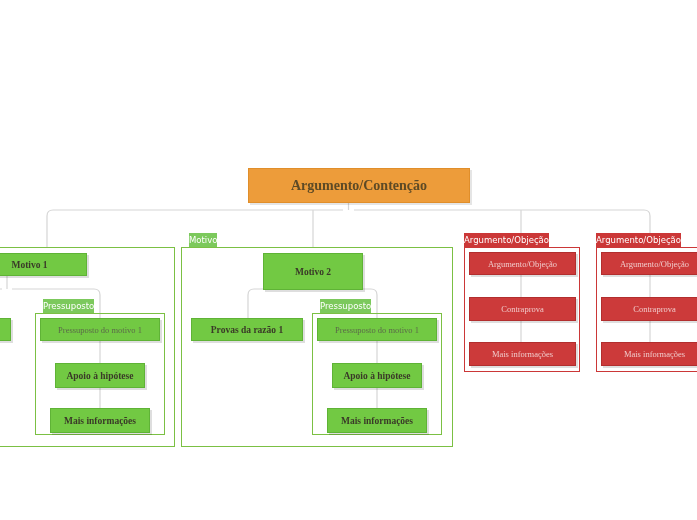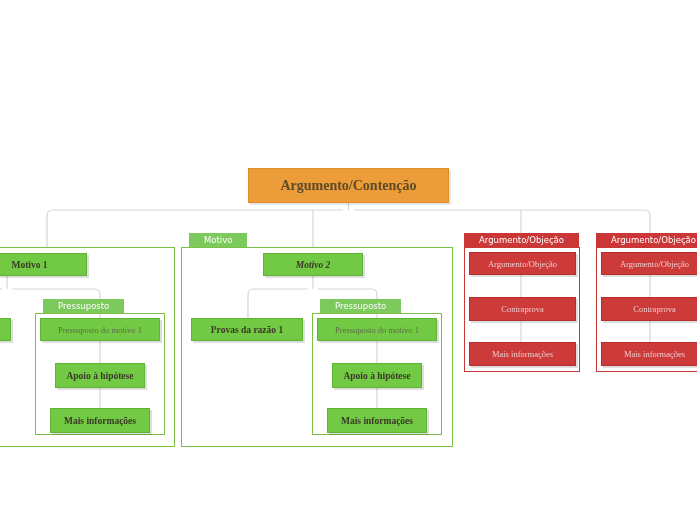--- a/index.html
+++ b/index.html
@@ -24,21 +24,21 @@
 
   
   .tag{
     position:absolute;
     background:#7CC95C;
     color:#ffffff;
     font-family:"DejaVu Sans", sans-serif;
     font-size:8.5px;
     line-height:14px;
     height:14px;
-    padding:0 15px;
+    padding:0 0;
     white-space:nowrap;
     box-sizing:border-box;
   }
   .tag.red{background:#CB3737;}
 
   
   .node{
     position:absolute;
     background:#72C943;
     border:1px solid #5FB336;
@@ -98,39 +98,39 @@
       <path d="M377,388 L377,408"></path>
 
       <path d="M521,275 L521,297"></path>
       <path d="M521,321 L521,342"></path>
 
       <path d="M650,275 L650,297"></path>
       <path d="M650,321 L650,342"></path>
     </g>
   </svg>
 
-  <div class="node root" style="left:248px;top:168px;width:201px;height:35px;">Argumento/Contenção</div>
+  <div class="node root" style="left:248px;top:168px;width:222px;height:35px;">Argumento/Contenção</div>
 
   <div class="group" style="left:-115px;top:247px;width:290px;height:200px;"></div>
 
   <div class="node" style="left:-28px;top:253px;width:115px;height:23px;">Motivo 1</div>
 
   <div class="node" style="left:-104px;top:318px;width:115px;height:23px;">Provas da razão 1</div>
 
   <div class="group inner" style="left:35px;top:313px;width:130px;height:122px;"></div>
   <div class="tag" style="left:43px;top:299px;">Pressuposto</div>
 
   <div class="node muted" style="left:40px;top:318px;width:120px;height:23px;font-size:8.5px;font-weight:normal;">Pressuposto do motivo 1</div>
   <div class="node" style="left:55px;top:363px;width:90px;height:25px;">Apoio à hipótese</div>
   <div class="node" style="left:50px;top:408px;width:100px;height:25px;">Mais informações</div>
 
   <div class="group" style="left:181px;top:247px;width:272px;height:200px;"></div>
   <div class="tag" style="left:189px;top:233px;">Motivo</div>
 
-  <div class="node" style="left:263px;top:253px;width:100px;height:23px;font-style:italic;">Motivo 2</div>
+  <div class="node" style="left:263px;top:253px;width:100px;height:37px;">Motivo 2</div>
 
   <div class="node" style="left:191px;top:318px;width:112px;height:23px;">Provas da razão 1</div>
 
   <div class="group inner" style="left:312px;top:313px;width:130px;height:122px;"></div>
   <div class="tag" style="left:320px;top:299px;">Pressuposto</div>
 
   <div class="node muted" style="left:317px;top:318px;width:120px;height:23px;font-size:8.5px;font-weight:normal;">Pressuposto do motivo 1</div>
   <div class="node" style="left:332px;top:363px;width:90px;height:25px;">Apoio à hipótese</div>
   <div class="node" style="left:327px;top:408px;width:100px;height:25px;">Mais informações</div>
 

